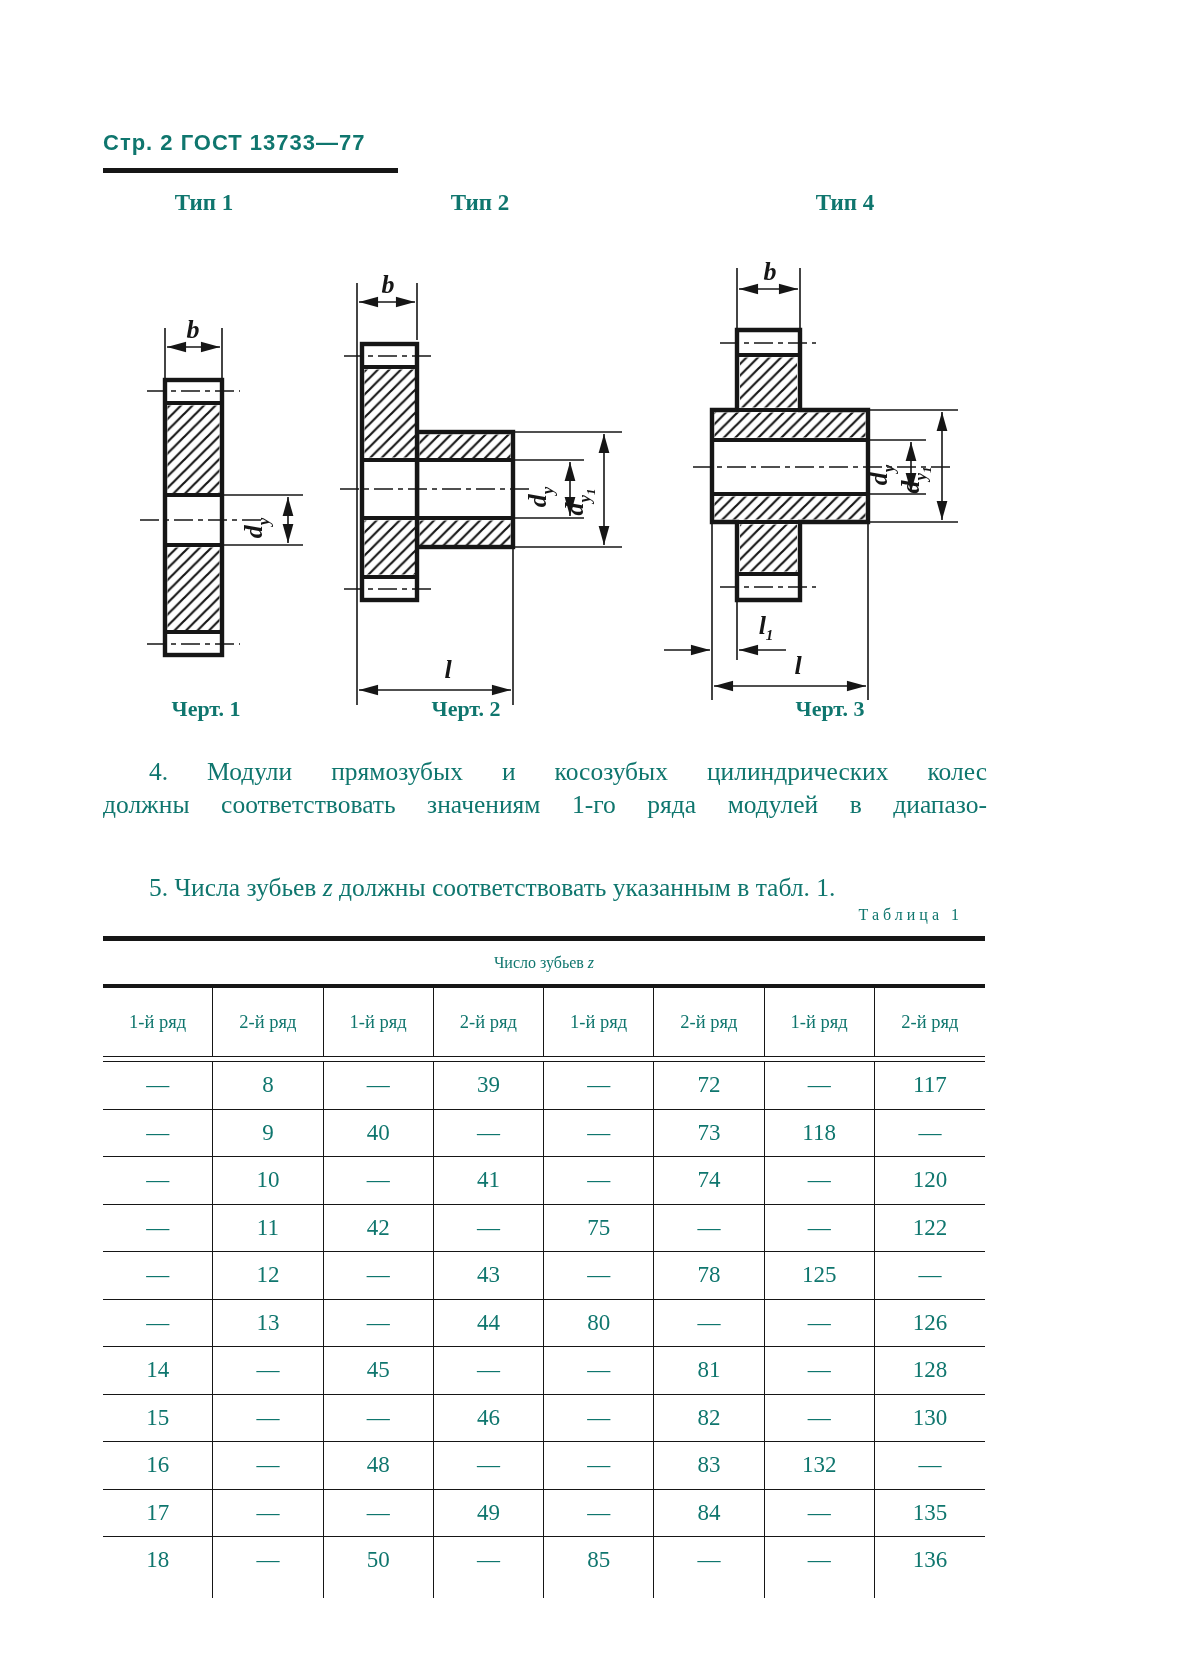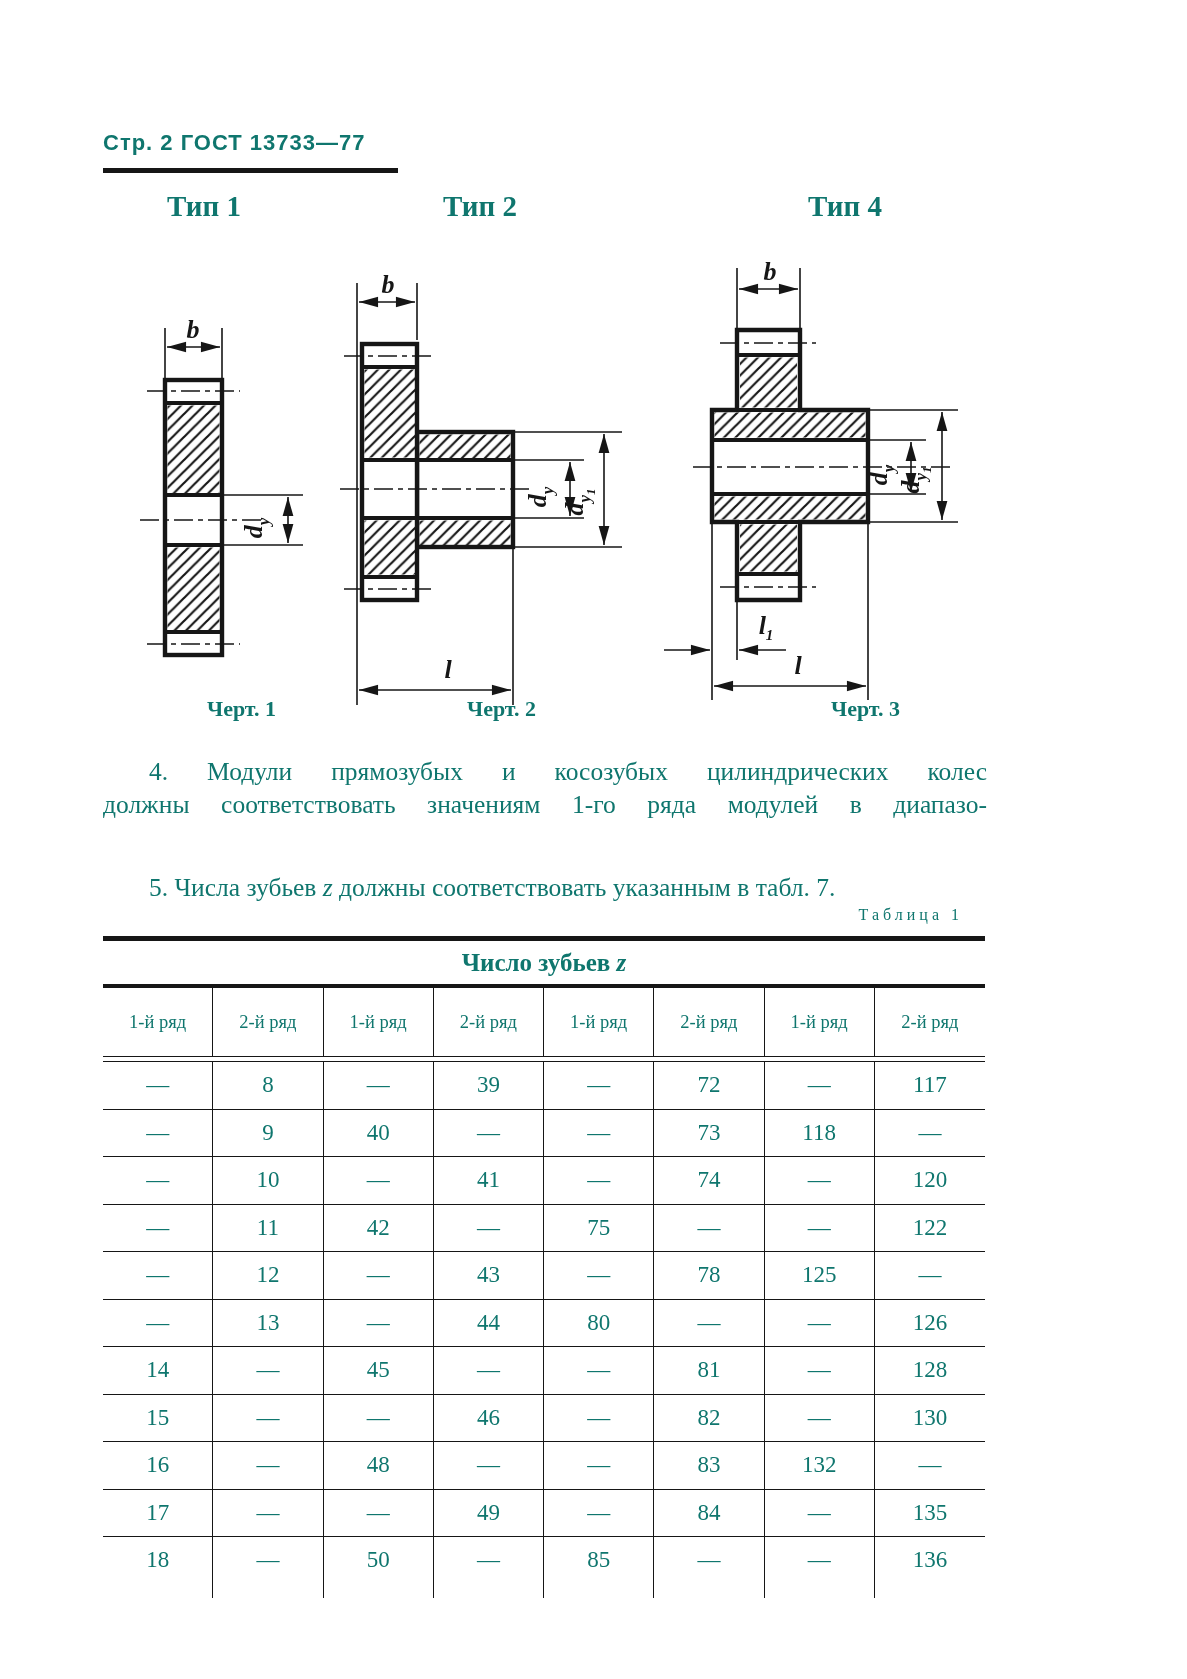--- a/index.html
+++ b/index.html
@@ -15,22 +15,22 @@
   .abs{position:absolute;}
   
   .page-header{
     left:103px;top:130px;
     font-family:"Liberation Sans",sans-serif;
     font-weight:bold;font-size:22px;letter-spacing:1px;
     white-space:nowrap;
   }
   .header-rule{left:103px;top:168px;width:295px;height:5px;background:#161616;}
   
-  .type-label{width:140px;text-align:center;font-weight:bold;font-size:29px;}
-  .fig-caption{width:140px;text-align:right;font-weight:bold;font-size:22px;}
+  .type-label{width:140px;text-align:center;font-weight:bold;font-size:23px;}
+  .fig-caption{width:140px;text-align:center;font-weight:bold;font-size:22px;}
   
   svg{overflow:visible;}
   .thin{stroke:#161616;stroke-width:1.6;fill:none;}
   .thick{stroke:#161616;stroke-width:4.2;fill:none;}
   .outline{fill:#ffffff;stroke:#161616;stroke-width:4.4;stroke-linejoin:miter;}
   .cl{stroke:#161616;stroke-width:1.5;fill:none;stroke-dasharray:19 5 5 5;}
   .hatchfill{fill:url(#hatch);stroke:none;}
   .dim{stroke:#161616;stroke-width:1.6;fill:none;}
   .dimtxt{font-family:"Liberation Serif",serif;font-style:italic;font-weight:bold;font-size:26px;fill:#161616;}
   
@@ -41,21 +41,21 @@
   .ital{font-style:italic;}
   
   .table-title{
     left:103px;top:906px;width:860px;
     text-align:right;font-size:16px;letter-spacing:4px;
   }
   .tbl{left:103px;top:936px;width:882px;}
   .rule-heavy{height:4.5px;background:#161616;}
   .tbl-caption{
     height:43px;line-height:43px;text-align:center;
-    font-size:25px;font-weight:700;
+    font-size:16px;font-weight:400;
   }
   .theader{display:grid;grid-template-columns:repeat(8,1fr);}
   .th{
     height:68px;display:flex;align-items:center;justify-content:center;
     font-size:18.5px;
   }
   .th:not(:last-child){border-right:1.6px solid #161616;}
   .double-rule{height:4px;border-top:1.8px solid #161616;border-bottom:1.8px solid #161616;}
   .trow{display:grid;grid-template-columns:repeat(8,1fr);border-bottom:1.6px solid #161616;}
   .trow.last{border-bottom:none;}
@@ -216,21 +216,21 @@
   </svg>
   <div class="abs fig-caption" style="left:760px;top:696px;">Черт. 3</div>
 
   <div class="abs para" style="top:756px;">
     <div class="pline indent">4. Модули прямозубых и косозубых цилиндрических колес</div>
     <div class="pline">должны соответствовать значениям 1-го ряда модулей в диапазо-</div>
   </div>
 
   <div class="abs para" style="top:872px;">
     <div class="pline noj indent">
-      <span>5. Числа зубьев </span><span class="ital">z</span><span> должны соответствовать указанным в табл. 7.</span>
+      <span>5. Числа зубьев </span><span class="ital">z</span><span> должны соответствовать указанным в табл. 1.</span>
     </div>
   </div>
 
   <div class="abs table-title">Таблица 1</div>
 
   <div class="abs tbl">
     <div class="rule-heavy"></div>
     <div class="tbl-caption">
       <span>Число зубьев </span><span class="ital">z</span>
     </div>

